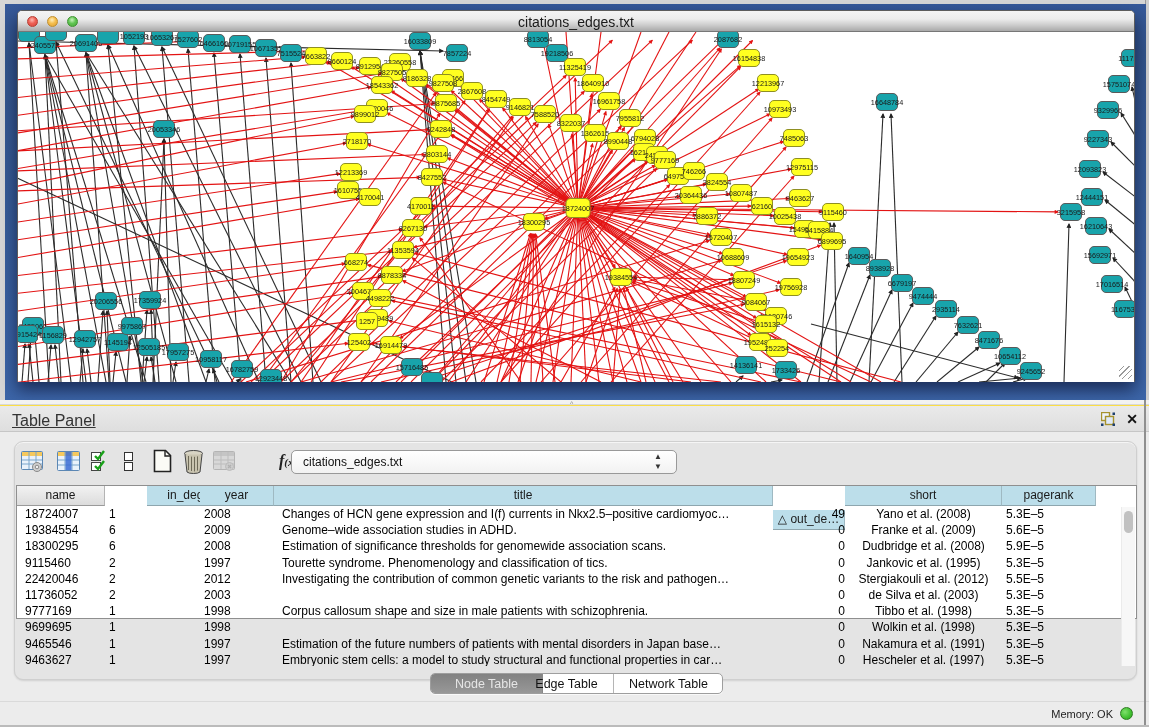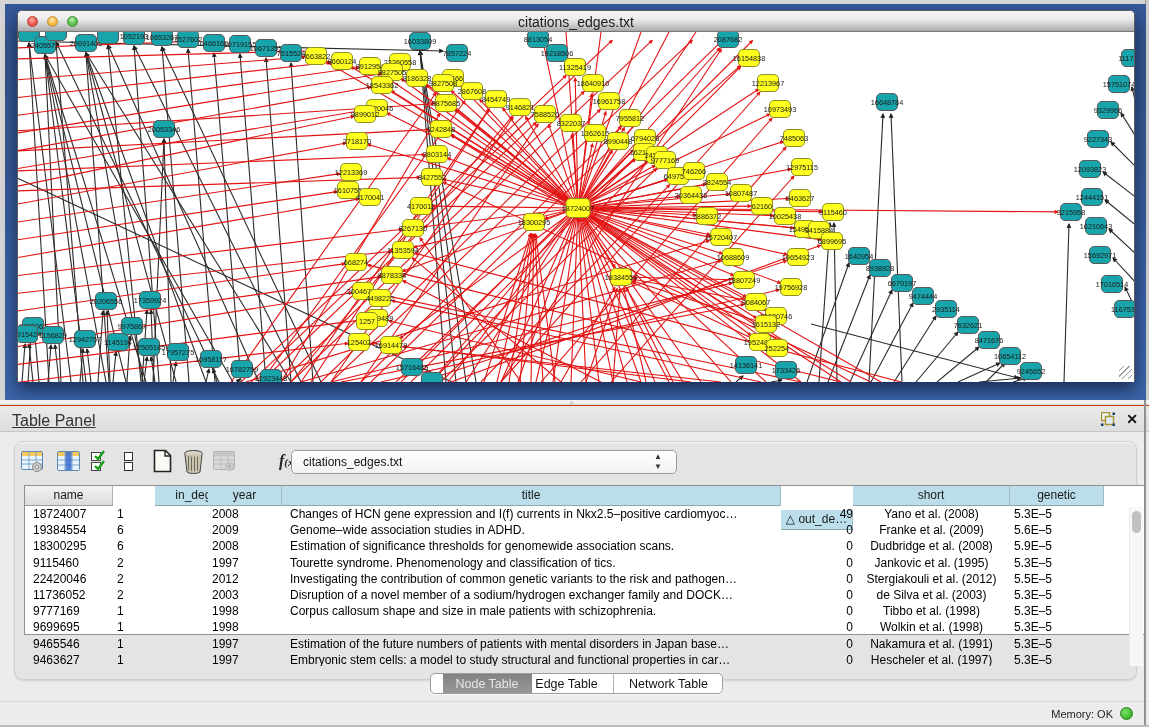--- a/index.html
+++ b/index.html
@@ -1,18 +1,18 @@
 <!DOCTYPE html>
 <html><head>
 <meta charset="utf-8">
 <style>
 * { margin:0; padding:0; box-sizing:border-box; }
 html,body { width:1149px; height:727px; overflow:hidden; background:#e3e3e3;
   font-family:"Liberation Sans", sans-serif; }
-#app { position:absolute; left:0; top:0; width:1149px; height:727px; background:#c2410c; }
+#app { position:absolute; left:0; top:0; width:1149px; height:727px; background:#fde047; }
 
 
 #bluepanel { position:absolute; left:5px; top:4px; width:1141px; height:396px;
   background:linear-gradient(180deg,#36599a 0%, #32548b 12%, #3a62a4 88%, #3c65a8 100%); }
 #netwin { position:absolute; left:12px; top:6px; width:1118px; height:372px;
   border:1px solid #5c5c5c; border-radius:5px 5px 0 0;
   box-shadow:0 8px 16px rgba(0,0,25,0.55); background:#fff; }
 #titlebar { position:absolute; left:0; top:0; width:100%; height:21px;
   border-radius:4px 4px 0 0;
   background:linear-gradient(180deg,#f4f4f4 0%, #ececec 40%, #cdcdcd 70%, #a9a9a9 100%);
@@ -44,21 +44,21 @@
 .ico { position:absolute; top:4px; }
 #dropdown { position:absolute; left:291px; top:450px; width:386px; height:24px;
   background:linear-gradient(180deg,#ffffff,#f2f2f2); border:1px solid #999; border-radius:5px;
   font-size:12px; color:#111; line-height:22px; padding-left:11px; }
 #dropdown .stepper { position:absolute; right:14px; top:1px; font-size:8px; color:#333; line-height:10px; text-align:center; }
 
 
 #panel { position:absolute; left:14px; top:441px; width:1123px; height:239px;
   background:#e4e4e4; border-radius:9px; border:1px solid #cfcfcf;
   box-shadow:inset 0 1px 0 #f5f5f5, 0 1px 2px rgba(0,0,0,0.12); }
-#tablebox { position:absolute; left:24px; top:485px; width:1121px; height:150px;
+#tablebox { position:absolute; left:16px; top:485px; width:1121px; height:134px;
   background:#fff; border:1px solid #8f8f8f; }
 #thead { position:absolute; left:0; top:0; width:1105px; height:20px; font-size:12px; color:#1a1a1a; }
 #thead .h { position:absolute; top:0; height:20px; background:#bcdeea; border-right:1px solid #9fb9c2;
   border-bottom:1px solid #8ea6ae; text-align:center; line-height:19px; }
 #thead .h0 { background:linear-gradient(180deg,#f2f2f2,#dcdcdc); border-right:1px solid #b4b4b4; border-bottom:1px solid #9a9a9a;}
 #tbody { position:absolute; left:0; top:20px; width:1105px; height:160px; overflow:hidden;
   font-size:12px; color:#000; }
 .tr { position:relative; width:1105px; height:16.2px; }
 .tr div { position:absolute; top:0; height:16.2px; line-height:16.2px; white-space:nowrap; overflow:hidden; }
 .c0 { left:8px;   width:88px;  }
@@ -69,21 +69,21 @@
 .c5 { left:828px; width:157px; text-align:center; }
 .c6 { left:989px; width:100px; }
 #vscroll { position:absolute; right:1px; top:21px; width:14px; height:159px; background:#f7f7f7; border-left:1px solid #ebebeb;}
 #vscroll .thumb { position:absolute; left:2px; top:4px; width:9px; height:22px; border-radius:5px; background:#c1c1c1; }
 
 
 #tabs { position:absolute; left:430px; top:673px; width:293px; height:21px;
   border:1px solid #9e9e9e; border-radius:5px; background:#fff; overflow:hidden;
   font-size:12.5px; box-shadow:0 1px 0 rgba(255,255,255,.7);}
 #tabs .seg { position:absolute; top:0; height:21px; line-height:20px; text-align:center; color:#111; }
-#tabs .s0 { left:0; width:89px; background:linear-gradient(180deg,#828282,#9a9a9a); color:#e6e6e6; border-right:1px solid #888;margin-left:12px;}
+#tabs .s0 { left:0; width:112px; background:linear-gradient(180deg,#828282,#9a9a9a); color:#e6e6e6; border-right:1px solid #888;}
 #tabs .s1 { left:89px; width:94px; border-right:1px solid #b5b5b5; }
 #tabs .s2 { left:182px; width:111px; }
 
 
 #status { position:absolute; left:0; top:701px; width:1149px; height:26px; background:#ececec; border-top:1px solid #dadada;}
 #status .mem { position:absolute; right:36px; top:6px; font-size:11px; color:#222;text-align:right; }
 #status .dot { position:absolute; right:16px; top:5px; width:13px; height:13px; border-radius:50%;
   background:radial-gradient(circle at 4px 4px,#7fe06c,#3fbf2f 60%,#2f9e22 100%); border:1px solid #2c7d20; }
 
 
@@ -704,21 +704,21 @@
   </div>
   <div id="dropdown">citations_edges.txt<div class="stepper">▲<br>▼</div></div>
   <div id="tablebox">
     <div id="thead">
       <div class="h h0" style="left:0;width:88px;">name</div>
       <div class="h" style="left:88px;width:95px;margin-left:42px;">in_degree</div>
       <div class="h" style="left:183px;width:74px;">year</div>
       <div class="h" style="left:257px;width:499px;">title</div>
       <div class="h" style="left:756px;width:72px;margin-top:24px;">△ out_de…</div>
       <div class="h" style="left:828px;width:157px;">short</div>
-      <div class="h" style="left:985px;width:94px;">genetic</div>
+      <div class="h" style="left:985px;width:94px;">pagerank</div>
     </div>
     <div id="tbody">
 <div class="tr">
           <div class="c0">18724007</div>
           <div class="c1">1</div>
           <div class="c2">2008</div>
           <div class="c3">Changes of HCN gene expression and I(f) currents in Nkx2.5–positive cardiomyoc…</div>
           <div class="c4">49</div>
           <div class="c5">Yano et al. (2008)</div>
           <div class="c6">5.3E–5</div>
@@ -756,21 +756,20 @@
           <div class="c2">2012</div>
           <div class="c3">Investigating the contribution of common genetic variants to the risk and pathogen…</div>
           <div class="c4">0</div>
           <div class="c5">Stergiakouli et al. (2012)</div>
           <div class="c6">5.5E–5</div>
         </div>
 <div class="tr">
           <div class="c0">11736052</div>
           <div class="c1">2</div>
           <div class="c2">2003</div>
-          <div class="c3">Disruption of a novel member of a sodium/hydrogen exchanger family and DOCK…</div>
           <div class="c4">0</div>
           <div class="c5">de Silva et al. (2003)</div>
           <div class="c6">5.3E–5</div>
         </div>
 <div class="tr">
           <div class="c0">9777169</div>
           <div class="c1">1</div>
           <div class="c2">1998</div>
           <div class="c3">Corpus callosum shape and size in male patients with schizophrenia.</div>
           <div class="c4">0</div>

